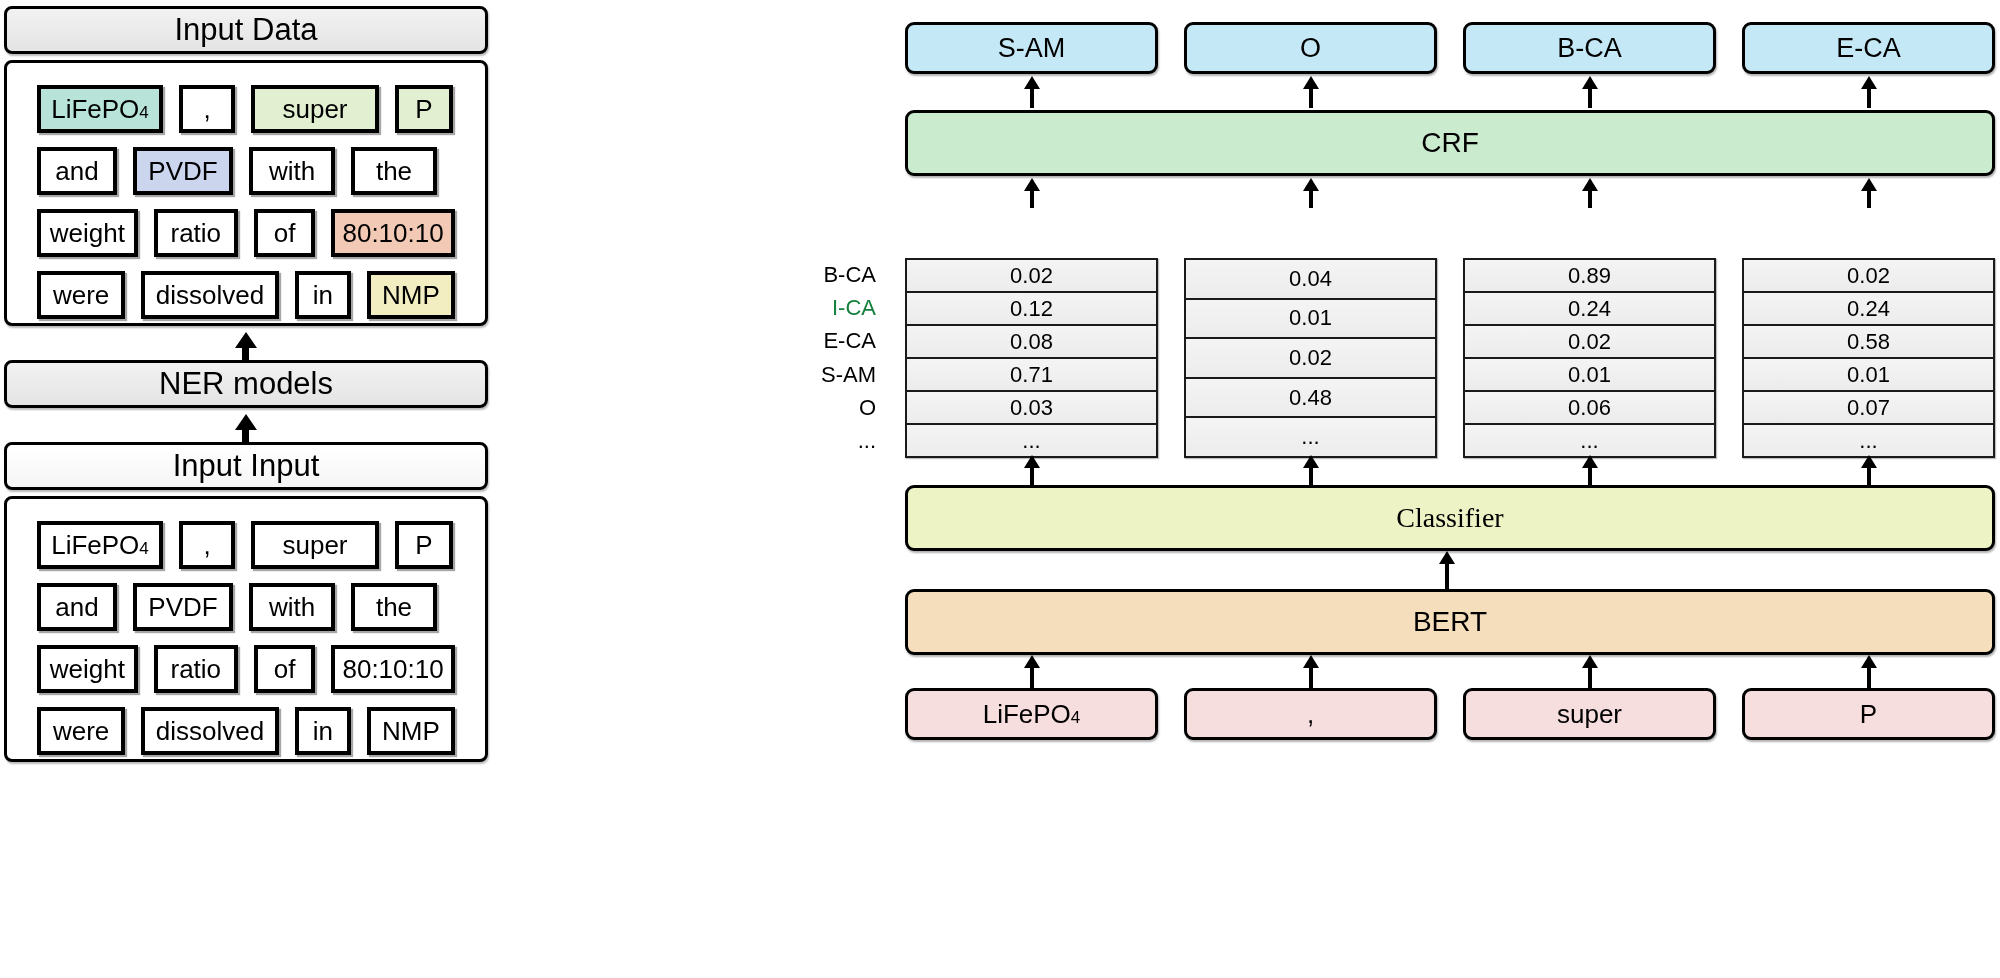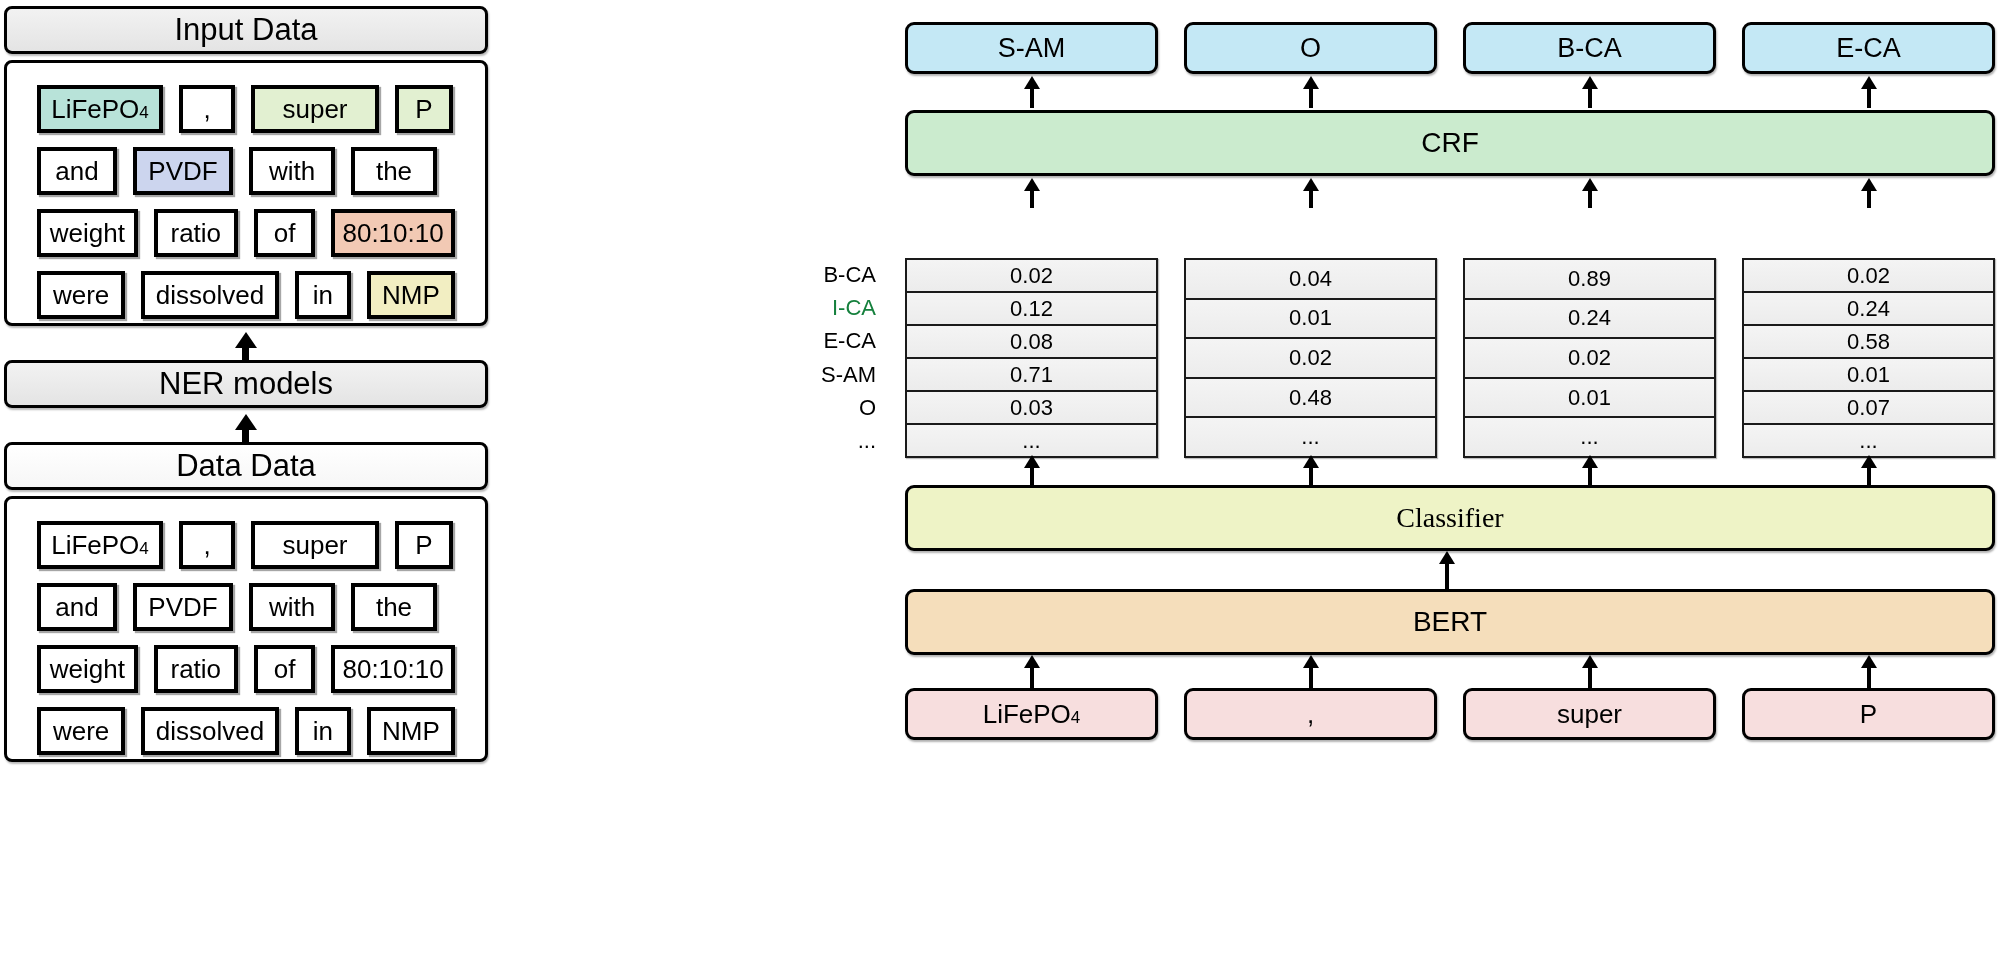--- a/index.html
+++ b/index.html
@@ -206,21 +206,21 @@
     <div class="arrow-head" style="left:3px; top:0px;"></div>
   </div>
 
   <div class="abs panel-header center" style="left:4px; top:360px; width:484px; height:48px;">NER models</div>
 
   <div class="abs" style="left:232px; top:414px; width:28px; height:28px;">
     <div class="arrow-shaft" style="left:10px; top:11px; height:18px;"></div>
     <div class="arrow-head" style="left:3px; top:0px;"></div>
   </div>
 
-  <div class="abs panel-header light center" style="left:4px; top:442px; width:484px; height:48px;">Data Data</div>
+  <div class="abs panel-header light center" style="left:4px; top:442px; width:484px; height:48px;">Input Input</div>
 
   <div class="abs panel-body" style="left:4px; top:496px; width:484px; height:266px;">
     <div class="token-grid" id="input-token-grid" style="top:22px;">
         <div class="token-row">
           <div class="token" style="width: 126px;">
             <span>LiFePO</span>
             <sub>4</sub>
           </div>
           <div class="token" style="width: 56px;">
             <span>,</span>
@@ -347,20 +347,21 @@
         <div class="prob-cell">0.01</div>
         <div class="prob-cell">0.02</div>
         <div class="prob-cell">0.48</div>
         <div class="prob-cell">...</div>
       </div>
       <div class="prob-col" style="left: 1463px; top: 258px; width: 253px; height: 200px;">
         <div class="prob-cell">0.89</div>
         <div class="prob-cell">0.24</div>
         <div class="prob-cell">0.02</div>
         <div class="prob-cell">0.01</div>
+        <div class="prob-cell">0.06</div>
         <div class="prob-cell">...</div>
       </div>
       <div class="prob-col" style="left: 1742px; top: 258px; width: 253px; height: 200px;">
         <div class="prob-cell">0.02</div>
         <div class="prob-cell">0.24</div>
         <div class="prob-cell">0.58</div>
         <div class="prob-cell">0.01</div>
         <div class="prob-cell">0.07</div>
         <div class="prob-cell">...</div>
       </div>

